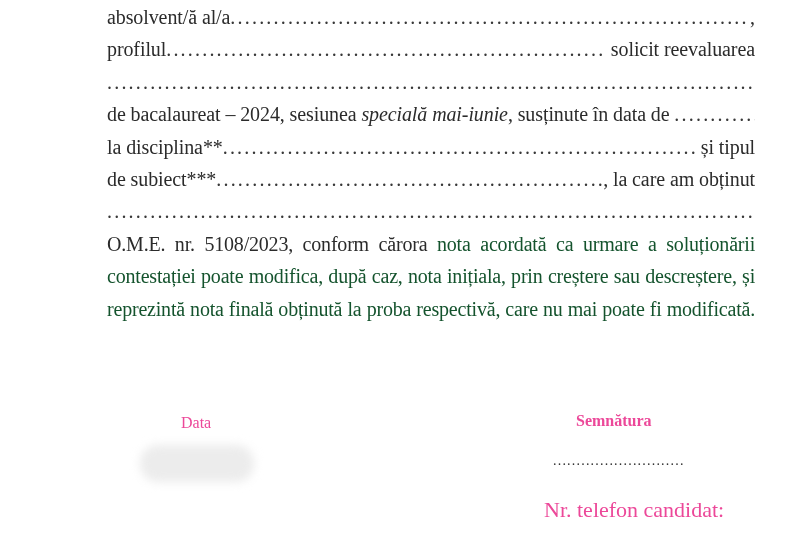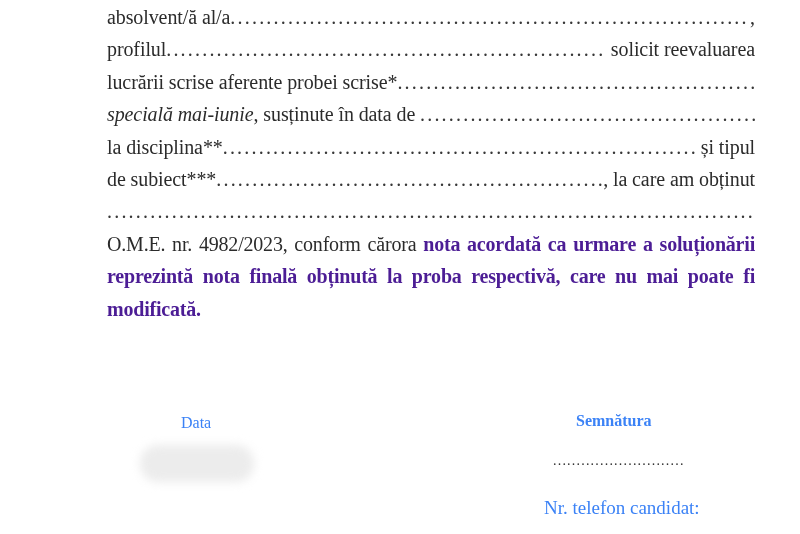--- a/index.html
+++ b/index.html
@@ -46,30 +46,30 @@
   
   .dline {
     height: 32.6px;
     line-height: 32.6px;
     text-align: justify;
     text-align-last: justify;
     white-space: normal;
     letter-spacing: -0.2px;
   }
   .dline.indent { padding-left: 60px; }
-  .bold { font-weight: bold; color: #4c1d95; letter-spacing: -0.2px; }
+  .bold { font-weight: normal; color: #14532d; letter-spacing: -0.2px; }
   
   .footer-label {
     position: absolute;
     font-size: 16px;
-    color: #3b82f6;
+    color: #ec4899;
   }
   #date-label       { left: 181px; top: 414px; }
   #signature-label  { left: 576px; top: 412px; font-weight: bold; }
-  #phone-label      { left: 544px; top: 497px; font-size: 19px; }
+  #phone-label      { left: 544px; top: 497px; font-size: 22px; }
   #signature-dots {
     position: absolute;
     left: 553px;
     top: 453px;
     font-size: 14px;
     letter-spacing: 1.2px;
     color: #333333;
   }
   #date-redaction {
     position: absolute;
@@ -93,25 +93,25 @@
     <span class="seg">,</span>
   </div>
 
   <div class="fline">
     <span class="seg">profilul</span>
     <span class="leader">..................................................................................................................................................................................................................................................</span>
     <span class="seg gapL">solicit reevaluarea</span>
   </div>
 
   <div class="fline">
-    <span class="seg">lucrării scrise aferente probei scrise*</span>
     <span class="leader">..................................................................................................................................................................................................................................................</span>
   </div>
 
   <div class="fline">
+    <span class="seg sp">de bacalaureat – 2024, sesiunea</span>
     <span class="seg italic">specială mai-iunie</span>
     <span class="seg sp">, susținute în data de</span>
     <span class="leader">..................................................................................................................................................................................................................................................</span>
   </div>
 
   <div class="fline">
     <span class="seg">la disciplina**</span>
     <span class="leader">..................................................................................................................................................................................................................................................</span>
     <span class="seg gapL">și tipul</span>
   </div>
@@ -121,24 +121,25 @@
     <span class="leader">..................................................................................................................................................................................................................................................</span>
     <span class="seg">, la care am obținut</span>
   </div>
 
   <div class="fline">
     <span class="leader">..................................................................................................................................................................................................................................................</span>
   </div>
 
 
   <div class="dline">
-    <span>O.M.E. nr. 4982/2023, conform cărora</span>
+    <span>O.M.E. nr. 5108/2023, conform cărora</span>
     <span class="bold">nota acordată ca urmare a soluționării</span>
   </div>
 
+  <div class="dline bold">contestației poate modifica, după caz, nota inițiala, prin creștere sau descreștere, și</div>
 
   <div class="dline bold">reprezintă nota finală obținută la proba respectivă, care nu mai poate fi modificată.</div>
 
 </div>
 
 <span class="footer-label" id="date-label">Data</span>
 
 <div id="date-redaction"></div>
 
 <span class="footer-label" id="signature-label">Semnătura</span>

